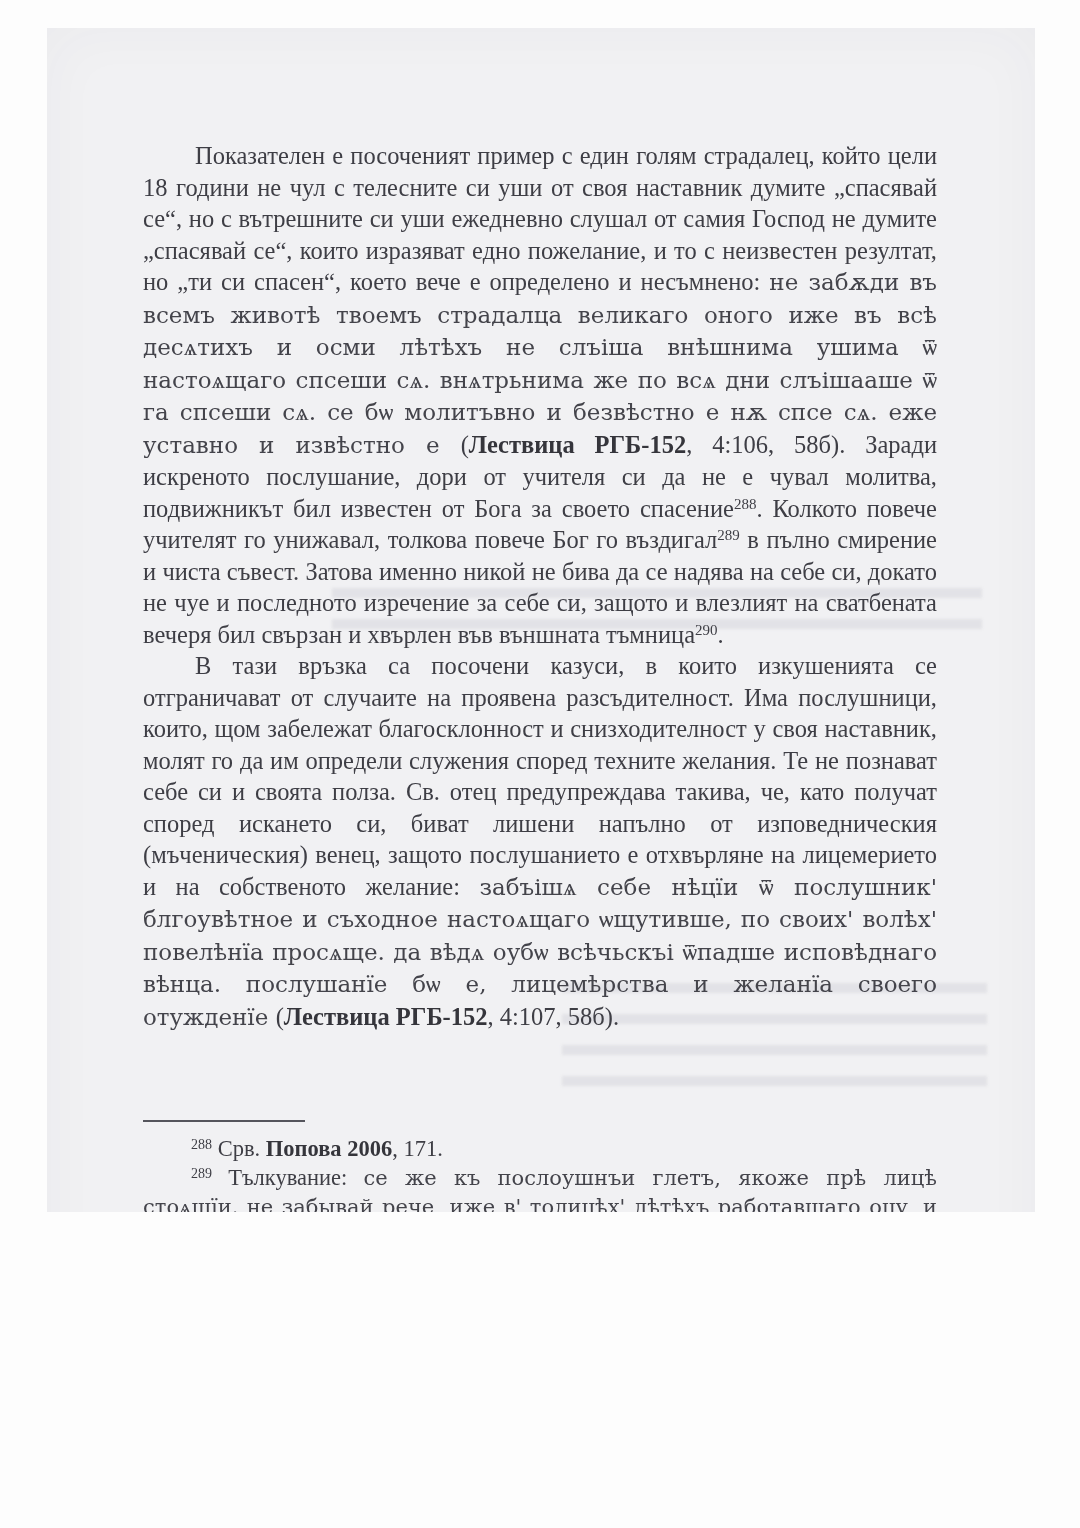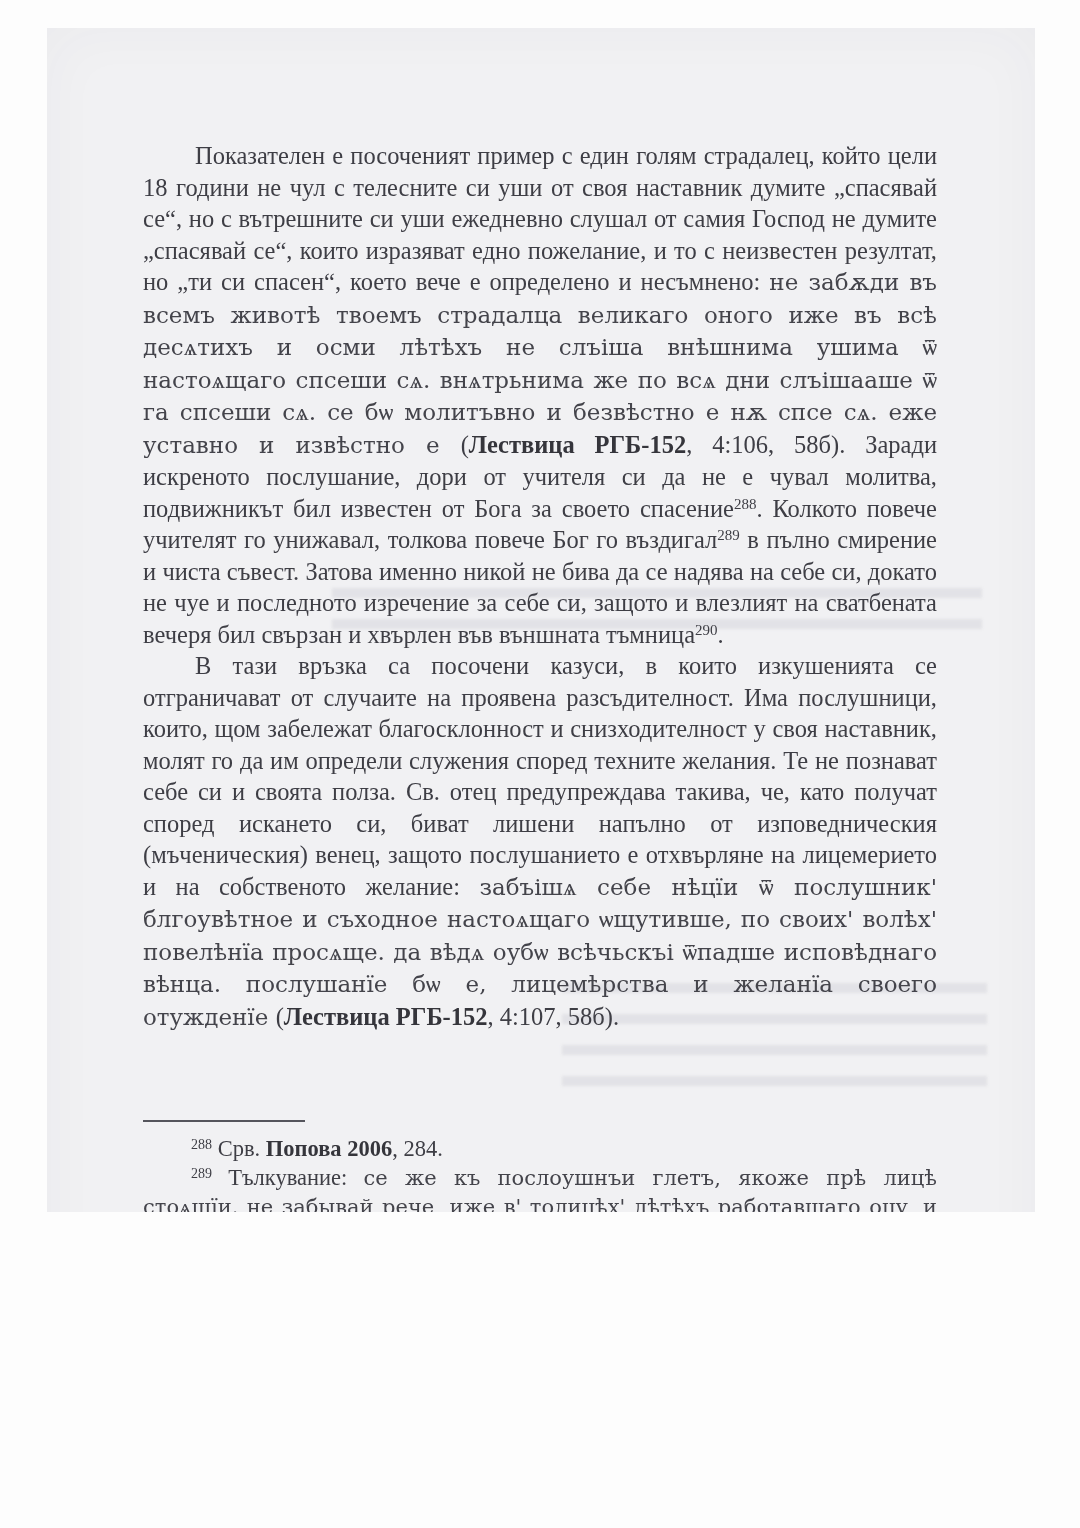--- a/index.html
+++ b/index.html
@@ -94,20 +94,20 @@
     <div class="ghost g2"></div>
     <div class="ghost g3"></div>
 
     <div class="content">
       <p class="para"><span class="seg-bg">Показателен е посоченият пример с един голям страдалец, който цели 18 години не чул с телесните си уши от своя наставник думите „спасявай се“, но с вътрешните си уши ежедневно слушал от самия Господ не думите „спасявай се“, които изразяват едно пожелание, и то с неизвестен резултат, но „ти си спасен“, което вече е определено и несъмнено: </span><span class="seg-cs">не забѫди въ всемъ животѣ твоемъ страдалца великаго оного иже въ всѣ десѧтихъ и осми лѣтѣхъ не слъіша внѣшнима ушима ѿ настоѧщаго спсеши сѧ. внѧтрьнима же по всѧ дни слъішааше ѿ га спсеши сѧ. се бѡ молитъвно и безвѣстно е нѫ спсе сѧ. еже уставно и извѣстно е </span><span class="seg-bg">(</span><span class="seg-bold">Лествица РГБ-152</span><span class="seg-bg">, 4:106, 58б). Заради искреното послушание, дори от учителя си да не е чувал молитва, подвижникът бил известен от Бога за своето спасение</span><span class="seg-sup">288</span><span class="seg-bg">. Колкото повече учителят го унижавал, толкова повече Бог го въздигал</span><span class="seg-sup">289</span><span class="seg-bg"> в пълно смирение и чиста съвест. Затова именно никой не бива да се надява на себе си, докато не чуе и последното изречение за себе си, защото и влезлият на сватбената вечеря бил свързан и хвърлен във външната тъмница</span><span class="seg-sup">290</span><span class="seg-bg">.</span></p>
       <p class="para"><span class="seg-bg">В тази връзка са посочени казуси, в които изкушенията се отграничават от случаите на проявена разсъдителност. Има послушници, които, щом забележат благосклонност и снизходителност у своя наставник, молят го да им определи служения според техните желания. Те не познават себе си и своята полза. Св. отец предупреждава такива, че, като получат според искането си, биват лишени напълно от изповедническия (мъченическия) венец, защото послушанието е отхвърляне на лицемерието и на собственото желание: </span><span class="seg-cs">забъішѧ себе нѣцїи ѿ послушник' блгоувѣтное и съходное настоѧщаго ѡщутивше, по своих' волѣх' повелѣнїа просѧще. да вѣдѧ оубѡ всѣчьскъі ѿпадше исповѣднаго вѣнца. послушанїе бѡ е, лицемѣрства и желанїа своего отужденїе </span><span class="seg-bg">(</span><span class="seg-bold">Лествица РГБ-152</span><span class="seg-bg">, 4:107, 58б).</span></p>
     </div>
 
     <div class="footnotes">
       <div class="fn-rule"></div>
-      <p class="fn"><span class="seg-sup">288</span><span class="seg-bg"> Срв. </span><span class="seg-bold">Попова 2006</span><span class="seg-bg">, 284.</span></p>
+      <p class="fn"><span class="seg-sup">288</span><span class="seg-bg"> Срв. </span><span class="seg-bold">Попова 2006</span><span class="seg-bg">, 171.</span></p>
       <p class="fn"><span class="seg-sup">289</span><span class="seg-bg"> Тълкувание: </span><span class="seg-cs">се же къ послоушнъи глетъ, якоже прѣ лицѣ стоѧщїи. не забывай рече, иже в' толицѣх' лѣтѣхъ работавшаго оцу, и николиже слышавша ѿ негѡ млтву к' бгу ѡ нѣ. но убѡ ѿ бга слышаше, якѡ се спасеши сѧ оумнѣ. глетъ оубѡ, якѡ ради послушанїѧ егѡ, аще и ѿ оучителѧ послышаше млтвы, но ѿ бга извѣствоваше сѧ оумнѣ. еликѡ бо учтль того уничижааше, по толику бгъ его в'ноутрь извѣствовааше </span><span class="seg-bg">(</span><span class="seg-bold">Лествица 1647</span><span class="seg-bg">, 4:106, 79б — 80а).</span></p>
       <p class="fn"><span class="seg-sup">290</span><span class="seg-bg"> По Мат. 22:49. Вж. Лествица 23:17.</span></p>
     </div>
 
     <div class="page-number">326</div>
   </div>
 </div>
 
 </body></html>

